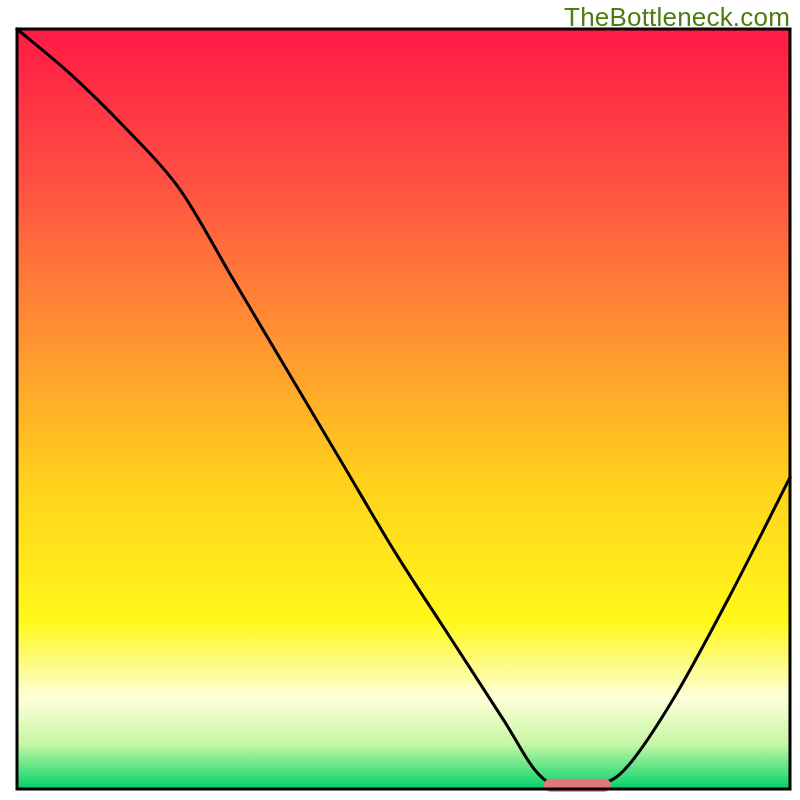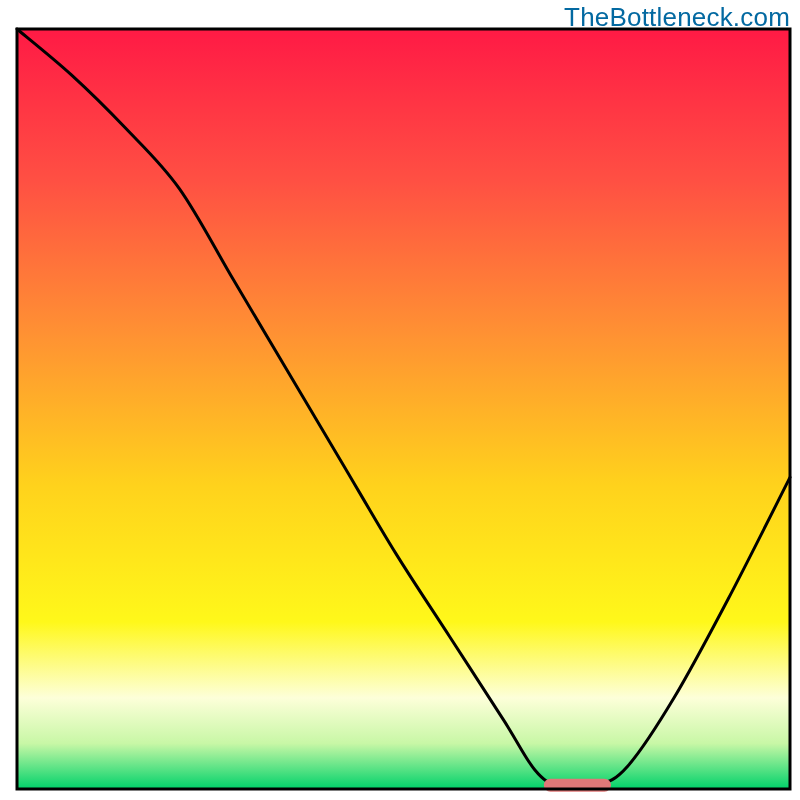--- a/index.html
+++ b/index.html
@@ -14,21 +14,21 @@
   .stage {
     position: relative;
     width: 800px;
     height: 800px;
   }
   .watermark {
     position: absolute;
     top: 2px;
     right: 10px;
     font-size: 26px;
-    color: #0369a1;
+    color: #4d7c0f;
     letter-spacing: 0.2px;
     user-select: none;
   }
   svg {
     position: absolute;
     left: 0;
     top: 0;
   }
 </style>
 </head>

